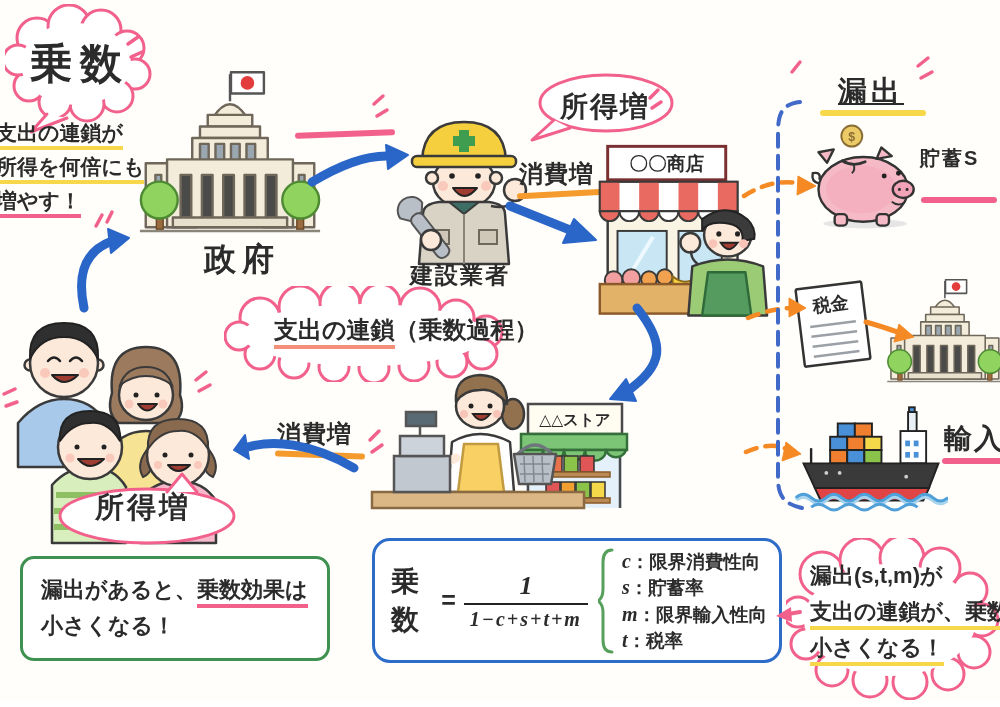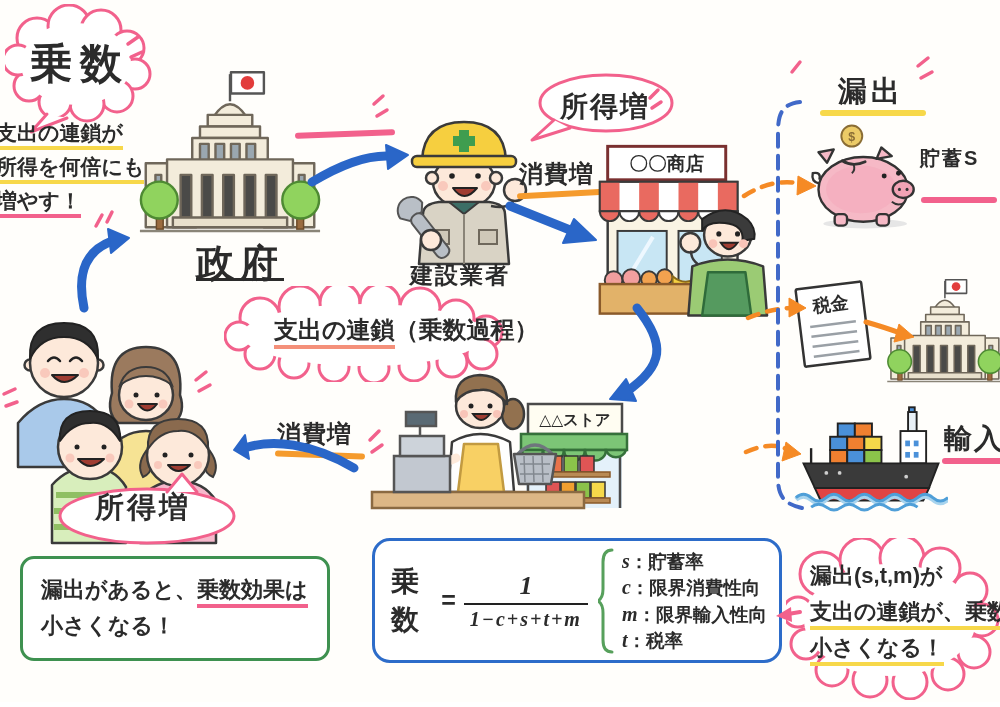--- a/index.html
+++ b/index.html
@@ -71,21 +71,21 @@
         <rect x="132" y="112" width="11" height="44" fill="#4a4a48"></rect>
         <rect x="36" y="156" width="118" height="10" fill="#e8e0cc"></rect>
       </g>
       <line x1="2" y1="170" x2="188" y2="170" stroke="#8a8578" stroke-width="2.5"></line>
       <rect x="19" y="152" width="7" height="16" fill="#9a6b3f" stroke="#6b4a28" stroke-width="1.5"></rect>
       <rect x="164" y="152" width="7" height="16" fill="#9a6b3f" stroke="#6b4a28" stroke-width="1.5"></rect>
       <circle cx="22" cy="138" r="19" fill="#90d35e" stroke="#4e8a33" stroke-width="2.5"></circle>
       <circle cx="168" cy="138" r="19" fill="#90d35e" stroke="#4e8a33" stroke-width="2.5"></circle>
     </g>
   </svg>
-  <div class="lbl" style="left:196px;top:238px;font-size:38px;letter-spacing:6px;text-decoration:underline;">政府</div>
+  <div class="lbl" style="left:204px;top:238px;font-size:32px;letter-spacing:6px;">政府</div>
 
   <div class="bar" style="left:295px;top:131px;width:100px;background:#f2618c;transform:rotate(-2deg);"></div>
 
   <svg class="abs" style="left:393px;top:110px;" width="142" height="156" viewBox="0 0 142 156">
     <ellipse cx="71" cy="72" rx="31" ry="26" fill="#fde9da" stroke="#3a3a3a" stroke-width="2.5"></ellipse>
     <circle cx="39" cy="68" r="6" fill="#fde9da" stroke="#3a3a3a" stroke-width="2.5"></circle>
     <circle cx="103" cy="68" r="6" fill="#fde9da" stroke="#3a3a3a" stroke-width="2.5"></circle>
     <path d="M29,50 Q31,12 71,12 Q111,12 113,50 Z" fill="#f6cf3f" stroke="#3a3a3a" stroke-width="2.5" stroke-linejoin="round"></path>
     <rect x="19" y="46" width="104" height="11" rx="5" fill="#f6cf3f" stroke="#3a3a3a" stroke-width="2.5"></rect>
     <rect x="66" y="20" width="10" height="22" fill="#3f9d4f"></rect>
@@ -153,21 +153,21 @@
     <circle cx="133" cy="97" r="2.6" fill="#222"></circle>
       <circle cx="152" cy="97" r="2.6" fill="#222"></circle>
     <circle cx="127" cy="107" r="4.5" fill="#f9c4b8"></circle>
       <circle cx="158" cy="107" r="4.5" fill="#f9c4b8"></circle>
     <path d="M135,106 Q143,119 152,106 Z" fill="#a03d32" stroke="#222" stroke-width="2"></path>
     <path d="M106,130 q36,-14 72,0 l4,50 h-80 z" fill="#9bcb74" stroke="#3a3a3a" stroke-width="2.5" stroke-linejoin="round"></path>
     <path d="M122,136 h38 l6,44 h-50 z" fill="#559a5f" stroke="#2f6b3a" stroke-width="2.5" stroke-linejoin="round"></path>
     <path d="M112,128 Q104,122 105,114" fill="none" stroke="#3a3a3a" stroke-width="2.5"></path>
   </svg>
 
-  <div class="lbl" style="left:838px;top:72px;font-size:29px;letter-spacing:4px;">漏出</div>
+  <div class="lbl" style="left:838px;top:72px;font-size:29px;letter-spacing:4px;text-decoration:underline;">漏出</div>
   <div class="bar" style="left:820px;top:110px;width:106px;background:#f7d84a;"></div>
 
   <svg class="abs" style="left:808px;top:118px;" width="120" height="118" viewBox="0 0 126 118">
     <ellipse cx="60" cy="108" rx="44" ry="5" fill="#e6e6e6"></ellipse>
     <circle cx="46" cy="16" r="11" fill="#eccb67" stroke="#8a6d35" stroke-width="2"></circle>
     <text x="46" y="21" font-size="13" font-weight="700" text-anchor="middle" fill="#8a6d35">$</text>
     <path d="M12,66 q-9,-2 -7,-11 q9,-2 7,7" fill="none" stroke="#333" stroke-width="2.5"></path>
     <ellipse cx="58" cy="72" rx="47" ry="34" fill="#f6b9c6" stroke="#333" stroke-width="2.5"></ellipse>
     <ellipse cx="56" cy="72" rx="37" ry="25" fill="#f3a8b9" opacity="0.5"></ellipse>
     <path d="M20,44 l-9,-11 l16,-3 z" fill="#f6b9c6" stroke="#333" stroke-width="2.5" stroke-linejoin="round"></path>
@@ -381,22 +381,22 @@
     <span style="font-size:28px;font-weight:600;">乗数</span>
     <span style="font-size:25px;font-weight:600;margin:0 8px;">=</span>
     <div style="display:flex;flex-direction:column;align-items:center;">
       <div class="mathit" style="font-size:26px;font-weight:600;padding:0 4px 2px;">1</div>
       <div class="mathit" style="font-size:20px;font-weight:600;border-top:2.5px solid #222;padding:3px 6px 0;letter-spacing:2px;">1−c+s+t+m</div>
     </div>
     <svg width="16" height="108" viewBox="0 0 16 108" style="margin:0 8px 0 10px;flex:none;">
       <path d="M14,3 Q5,3 5,15 L5,42 Q5,51 0,54 Q5,57 5,66 L5,93 Q5,105 14,105" fill="none" stroke="#57a05c" stroke-width="3" stroke-linecap="round"></path>
     </svg>
     <div style="font-size:18.5px;font-weight:600;line-height:1.32;white-space:nowrap;">
+      <div><span class="mathit" style="font-size:20px;">c</span><span>：</span><span>限界消費性向</span></div>
       <div><span class="mathit" style="font-size:20px;">s</span><span>：</span><span>貯蓄率</span></div>
-      <div><span class="mathit" style="font-size:20px;">c</span><span>：</span><span>限界消費性向</span></div>
       <div><span class="mathit" style="font-size:20px;">m</span><span>：</span><span>限界輸入性向</span></div>
       <div><span class="mathit" style="font-size:20px;">t</span><span>：</span><span>税率</span></div>
     </div>
   </div>
 
   <svg class="abs" style="left:786px;top:538px;" width="214" height="162" viewBox="0 0 214 162">
     <g stroke="#f2618c" stroke-width="3" fill="#fff">
       <circle cx="36" cy="36" r="22"></circle>
         <circle cx="76" cy="22" r="22"></circle>
         <circle cx="116" cy="20" r="22"></circle>

